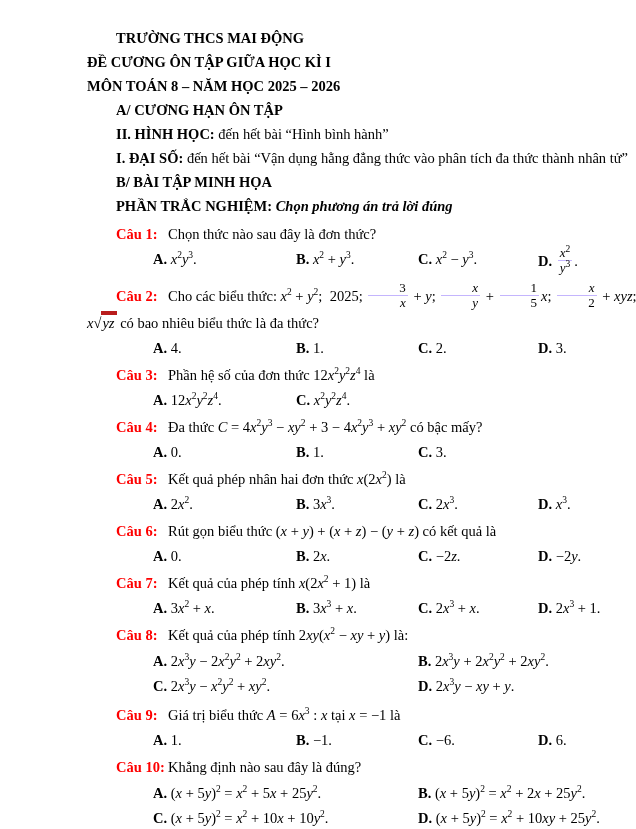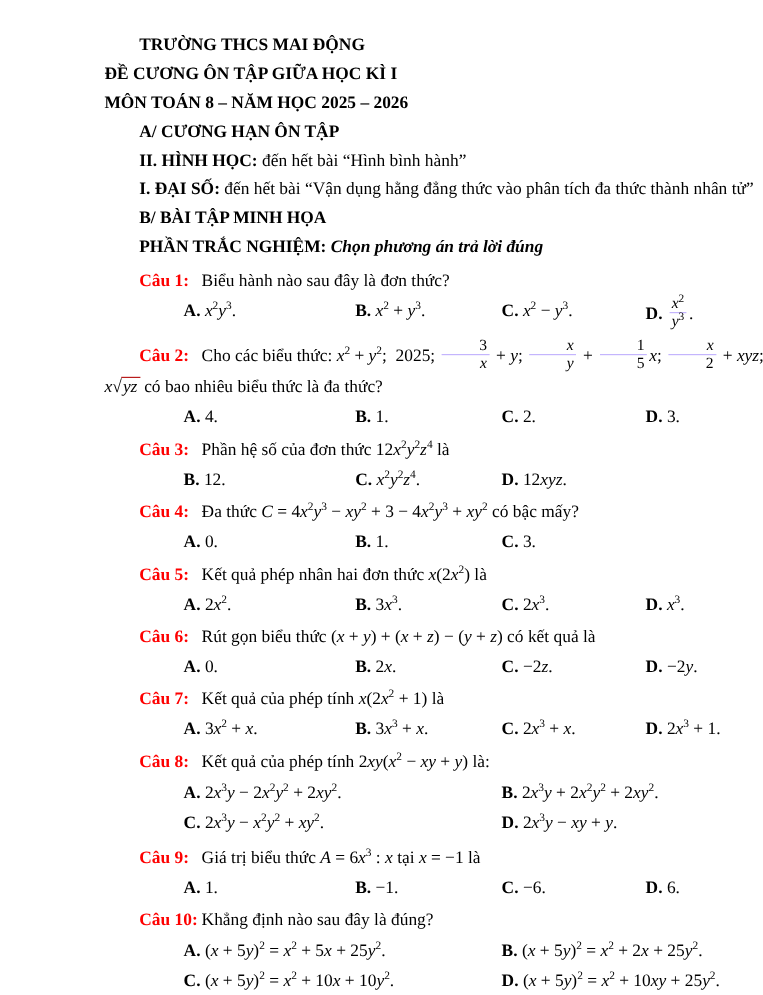--- a/index.html
+++ b/index.html
@@ -38,60 +38,59 @@
   .opt{line-height:22px;white-space:nowrap;}
   .opts-two .opt{line-height:25px;}
   .opt-letter{font-weight:bold;}
   .frac{
     display:inline-block;vertical-align:middle;text-align:right;
     font-size:13px;line-height:1.1;margin:0 2px;transform:translateY(-2px);
   }
   .frac .nu{display:block;padding:0 2px;}
   .frac .de{display:block;border-top:1px solid #c4b5fd;padding:0 2px;}
   .sqrt{white-space:nowrap;}
-  .sqrt .vin{border-top:1px solid #b91c1c;padding:0 2px 0 1px;}
+  .sqrt .vin{border-top:4px solid #b91c1c;padding:0 2px 0 1px;}
 </style>
 </head>
 <body>
 
 <div class="page" style="--qred: #fe0000;">
   <p class="hline bold indent">TRƯỜNG THCS MAI ĐỘNG</p>
   <p class="center">ĐỀ CƯƠNG ÔN TẬP GIỮA HỌC KÌ I</p>
   <p class="center">MÔN TOÁN 8 – NĂM HỌC 2025 – 2026</p>
   <p class="hline bold indent">A/ CƯƠNG HẠN ÔN TẬP</p>
   <p class="hline indent"><span class="bold">II. HÌNH HỌC:</span><span> đến hết bài “Hình bình hành”</span></p>
   <p class="hline indent"><span class="bold">I. ĐẠI SỐ:</span><span> đến hết bài “Vận dụng hằng đẳng thức vào phân tích đa thức thành nhân tử”</span></p>
   <p class="hline bold indent">B/ BÀI TẬP MINH HỌA</p>
   <p class="hline bold indent"><span>PHẦN TRẮC NGHIỆM:</span> <span class="ital">Chọn phương án trả lời đúng</span></p>
 
   <div>
       <div class="question">
-        <p class="q-line indent"><span class="q-label">Câu 1:</span><span class="q-prompt">Biểu hành nào sau đây là đơn thức?</span></p>
+        <p class="q-line indent"><span class="q-label">Câu 1:</span><span class="q-prompt">Chọn thức nào sau đây là đơn thức?</span></p>
         <div class="opts opts-four">
           <span class="opt"><b class="opt-letter">A.</b> <i>x</i><sup>2</sup><i>y</i><sup>3</sup>.</span>
           <span class="opt"><b class="opt-letter">B.</b> <i>x</i><sup>2</sup> + <i>y</i><sup>3</sup>.</span>
           <span class="opt"><b class="opt-letter">C.</b> <i>x</i><sup>2</sup> − <i>y</i><sup>3</sup>.</span>
           <span class="opt"><b class="opt-letter">D.</b> <span class="frac"><span class="nu"><i>x</i><sup>2</sup></span><span class="de"><i>y</i><sup>3</sup></span></span>.</span>
         </div>
       </div>
       <div class="question">
         <p class="q-line indent"><span class="q-label">Câu 2:</span><span class="q-prompt">Cho các biểu thức: <i>x</i><sup>2</sup> + <i>y</i><sup>2</sup>;&nbsp; 2025; <span class="frac"><span class="nu">3</span><span class="de"><i>x</i></span></span> + <i>y</i>; <span class="frac"><span class="nu"><i>x</i></span><span class="de"><i>y</i></span></span> + <span class="frac"><span class="nu">1</span><span class="de">5</span></span><i>x</i>; <span class="frac"><span class="nu"><i>x</i></span><span class="de">2</span></span> + <i>xyz</i>; 4 + <i>x</i><span class="sqrt">√<span class="vin"><i>yz</i></span></span> có bao nhiêu biểu thức là đa thức?</span></p>
         <div class="opts opts-four">
           <span class="opt"><b class="opt-letter">A.</b> 4.</span>
           <span class="opt"><b class="opt-letter">B.</b> 1.</span>
           <span class="opt"><b class="opt-letter">C.</b> 2.</span>
           <span class="opt"><b class="opt-letter">D.</b> 3.</span>
         </div>
       </div>
       <div class="question">
         <p class="q-line indent"><span class="q-label">Câu 3:</span><span class="q-prompt">Phần hệ số của đơn thức 12<i>x</i><sup>2</sup><i>y</i><sup>2</sup><i>z</i><sup>4</sup> là</span></p>
         <div class="opts opts-four">
-          <span class="opt"><b class="opt-letter">B.</b> 12.</span>
+          <span class="opt"><b class="opt-letter">A.</b> 12<i>x</i><sup>2</sup><i>y</i><sup>2</sup><i>z</i><sup>4</sup>.</span>
           <span class="opt"><b class="opt-letter">C.</b> <i>x</i><sup>2</sup><i>y</i><sup>2</sup><i>z</i><sup>4</sup>.</span>
-          <span class="opt"><b class="opt-letter">D.</b> 12<i>xyz</i>.</span>
         </div>
       </div>
       <div class="question">
         <p class="q-line indent"><span class="q-label">Câu 4:</span><span class="q-prompt">Đa thức <i>C</i> = 4<i>x</i><sup>2</sup><i>y</i><sup>3</sup> − <i>xy</i><sup>2</sup> + 3 − 4<i>x</i><sup>2</sup><i>y</i><sup>3</sup> + <i>xy</i><sup>2</sup> có bậc mấy?</span></p>
         <div class="opts opts-four">
           <span class="opt"><b class="opt-letter">A.</b> 0.</span>
           <span class="opt"><b class="opt-letter">B.</b> 1.</span>
           <span class="opt"><b class="opt-letter">C.</b> 3.</span>
         </div>
       </div>

